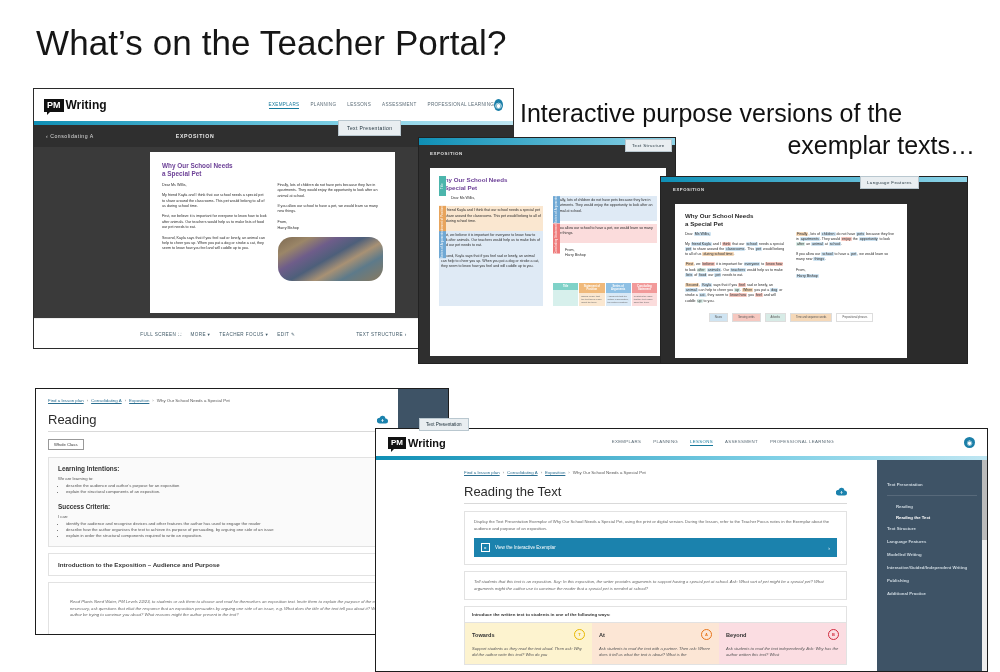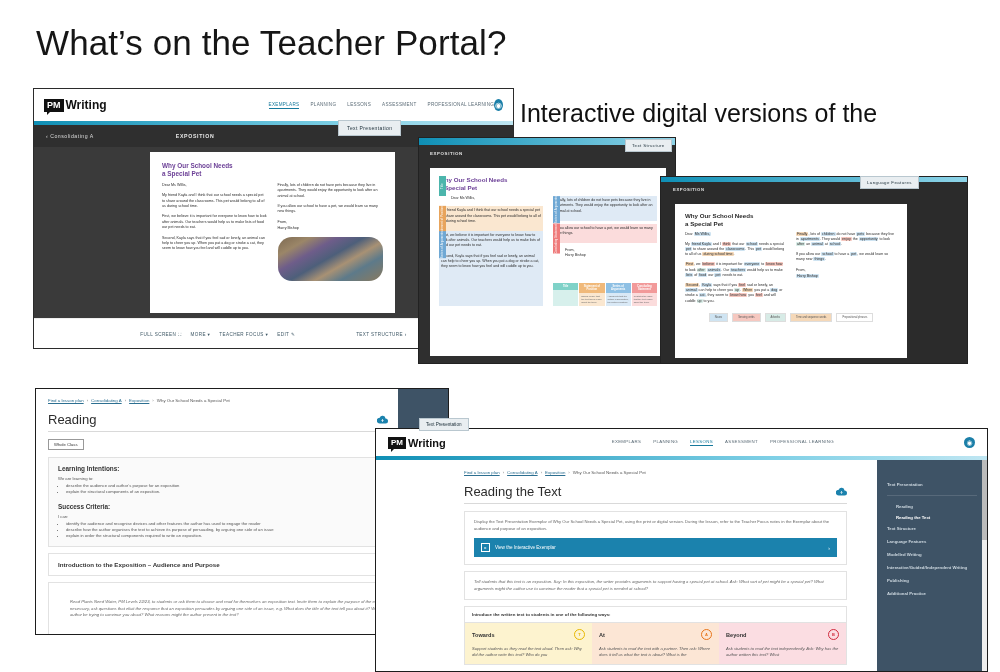--- a/index.html
+++ b/index.html
@@ -169,21 +169,22 @@
   .tabchip2{position:absolute;background:#e9eef1;border:1px solid #b9c7cf;color:#20323c;font-size:4.6px;padding:3px 6px;}
 </style>
 </head>
 <body>
 
 <div class="slide">
 
   <div class="slide-title">What’s on the Teacher Portal?</div>
 
   <div class="caption" id="cap-top">
-    <span class="l1">Interactive digital versions of the</span>
+    <span class="l1">Interactive purpose versions of the</span>
+    <span class="l2">exemplar texts…</span>
   </div>
 
 
   <div class="shot" id="shot1">
     <div class="appbar">
       <div class="logo">
         <span class="pm">PM</span>
           <span>Writing</span>
       </div>
       <div class="nav">

